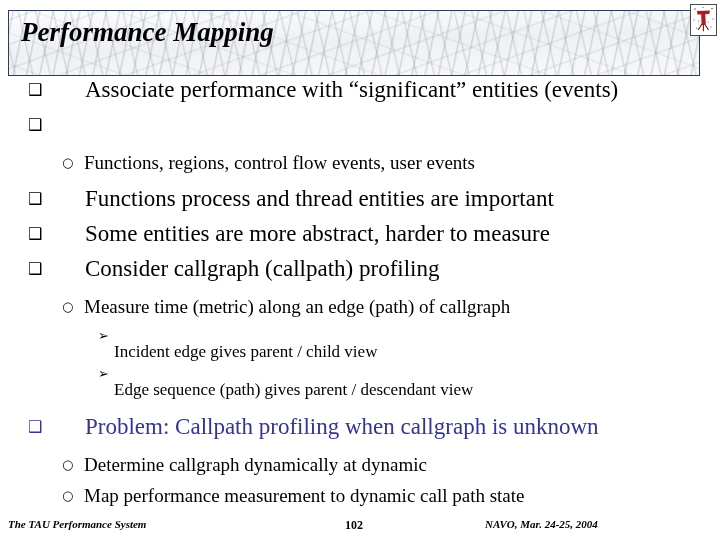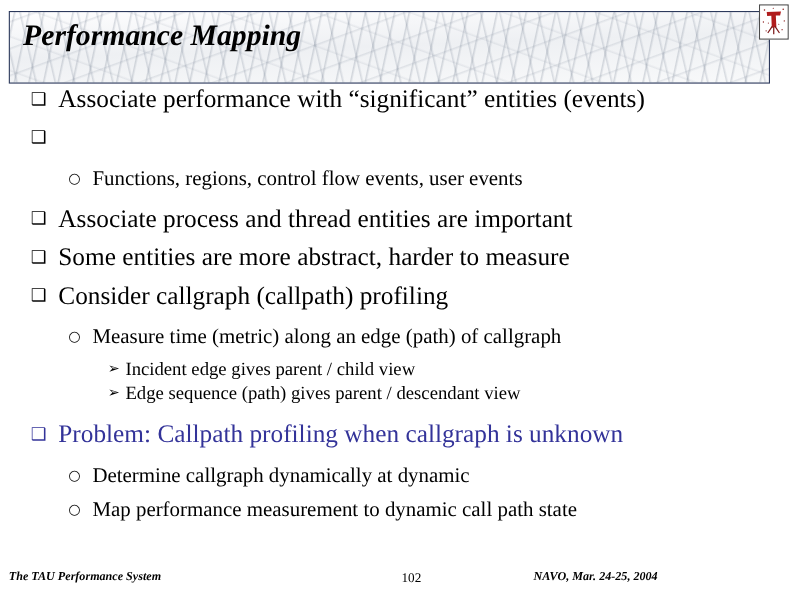--- a/index.html
+++ b/index.html
@@ -105,21 +105,21 @@
     color: #000000;
     padding-left: 28px;
     margin-bottom: 2px;
   }
   .lvl1 .marker {
     width: 25px;
     font-size: 16px;
     line-height: 28px;
     font-family: "DejaVu Sans", sans-serif;
   }
-  .lvl1 .btext { line-height: 28px; }
+  .lvl1 .btext { line-height: 28px; margin-left: 32px; }
 
   
   .lvl2 {
     font-size: 19px;
     line-height: 25px;
     color: #000000;
     padding-left: 62px;
     margin-bottom: 1px;
   }
   .lvl2 .marker {
@@ -137,21 +137,21 @@
     color: #000000;
     padding-left: 98px;
     margin-bottom: 0px;
   }
   .lvl3 .marker {
     width: 16px;
     font-size: 13px;
     line-height: 22px;
     font-family: "DejaVu Sans", sans-serif;
   }
-  .lvl3 .btext { line-height: 22px; }
+  .lvl3 .btext { line-height: 22px; margin-top: 16px; }
 
   .gap-sm { height: 5px; }
   .gap-md { height: 9px; }
   .gap-lg { height: 12px; }
 
   
   #footer {
     position: absolute;
     left: 0;
     top: 516px;
@@ -160,21 +160,21 @@
   }
   .foot {
     position: absolute;
     font-size: 11px;
     font-weight: bold;
     font-style: italic;
     color: #000000;
     white-space: nowrap;
   }
   #footer-left  { left: 8px;  top: 2px; }
-  #footer-page  { left: 345px; top: 2px; font-weight: normal; font-style: normal; font-size: 12px; margin-left: 20px; }
+  #footer-page  { left: 345px; top: 2px; font-weight: bold; font-style: normal; font-size: 12px; }
   #footer-right { left: 485px; top: 2px; text-align: center; }
 </style>
 </head>
 <body>
 
 <div id="title-bar">
   <div id="title-text">Performance Mapping</div>
 </div>
 
 <div id="logo-box">
@@ -213,21 +213,21 @@
 
   <div class="bullet-row lvl2">
     <span class="marker">○</span>
     <span class="btext">Functions, regions, control flow events, user events</span>
   </div>
 
   <div class="gap-md"></div>
 
   <div class="bullet-row lvl1">
     <span class="marker">❑</span>
-    <span class="btext">Associate process and thread entities are important</span>
+    <span class="btext">Functions process and thread entities are important</span>
   </div>
 
   <div class="gap-sm"></div>
 
   <div class="bullet-row lvl1">
     <span class="marker">❑</span>
     <span class="btext">Some entities are more abstract,  harder to measure</span>
   </div>
 
   <div class="gap-sm"></div>

